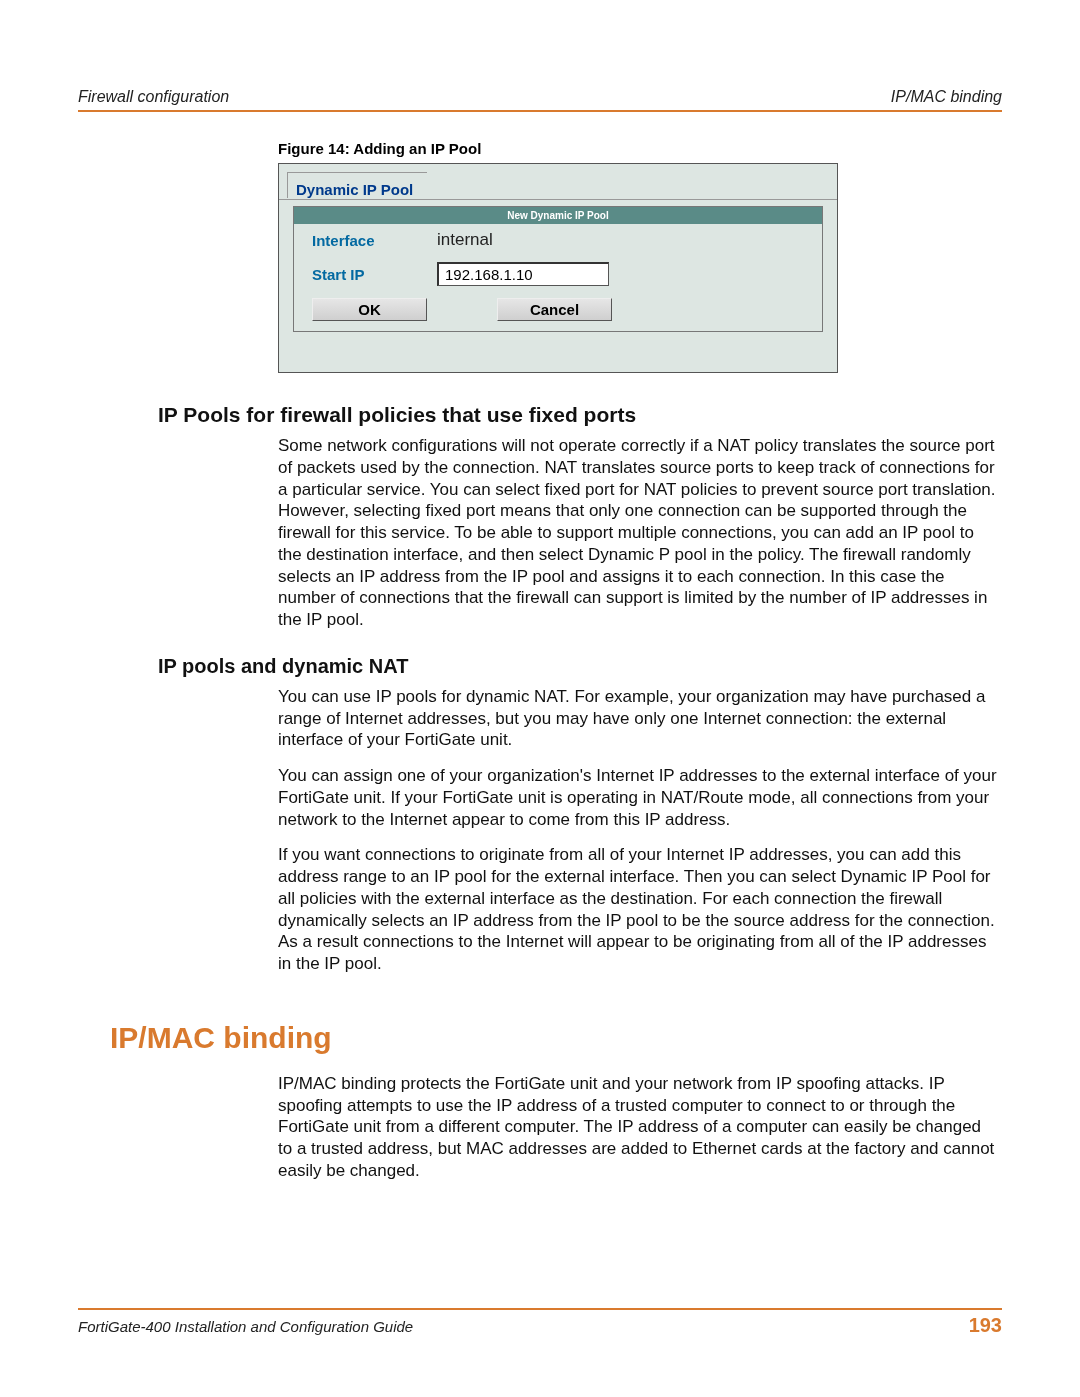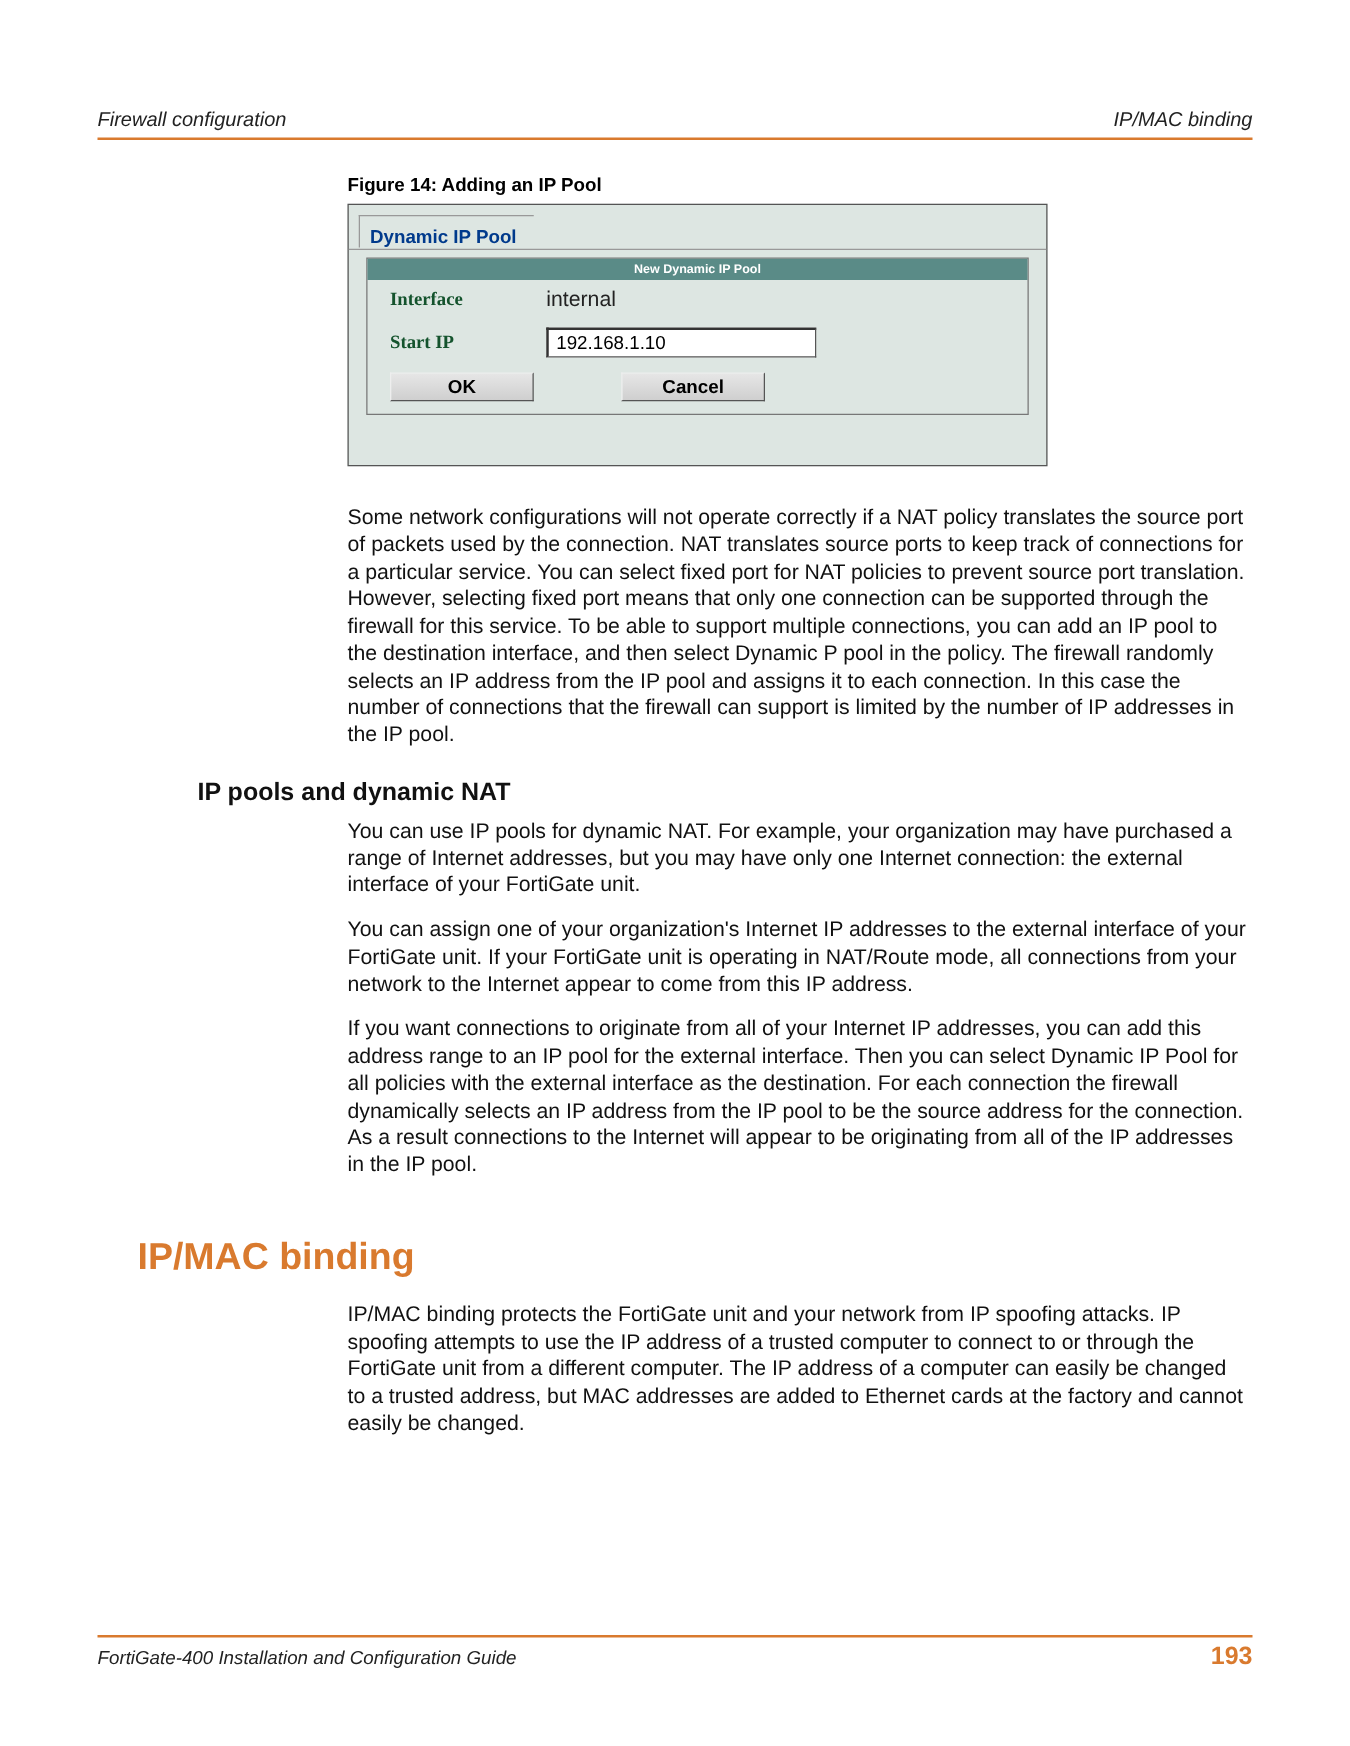--- a/index.html
+++ b/index.html
@@ -78,35 +78,34 @@
   }
   .form-row {
     display: flex;
     align-items: center;
     padding: 6px 18px;
   }
   .form-label {
     width: 125px;
     font-weight: bold;
     font-size: 15px;
-    color: #14532d;
-    font-family: Liberation Serif, serif;
+    color: #0369a1;
   }
   .form-value-text {
     font-size: 17px;
     color: #222;
   }
   .form-input {
     background: #fff;
     border: 1px solid #555;
     border-top: 2px solid #333;
     border-left: 2px solid #333;
     font-size: 15px;
     padding: 2px 6px;
-    width: 216px;
+    width: 172px;
     font-family: Arial, Helvetica, sans-serif;
   }
   .button-row {
     display: flex;
     padding: 6px 18px 10px 18px;
     gap: 70px;
   }
   .btn {
     background: linear-gradient(#e6e6e6, #cfcfcf);
     border: 1px solid #555;
@@ -198,20 +197,21 @@
           <input class="form-input" type="text" value="192.168.1.10" style="">
         </div>
         <div class="button-row">
           <button class="btn">OK</button>
           <button class="btn">Cancel</button>
         </div>
       </div>
     </div>
   </div>
 
+  <h2 class="section-h2">IP Pools for firewall policies that use fixed ports</h2>
   <p class="body-text">Some network configurations will not operate correctly if a NAT policy translates the source port of packets used by the connection. NAT translates source ports to keep track of connections for a particular service. You can select fixed port for NAT policies to prevent source port translation. However, selecting fixed port means that only one connection can be supported through the firewall for this service. To be able to support multiple connections, you can add an IP pool to the destination interface, and then select Dynamic P pool in the policy. The firewall randomly selects an IP address from the IP pool and assigns it to each connection. In this case the number of connections that the firewall can support is limited by the number of IP addresses in the IP pool.</p>
 
   <h3 class="section-h3">IP pools and dynamic NAT</h3>
   <p class="body-text">You can use IP pools for dynamic NAT. For example, your organization may have purchased a range of Internet addresses, but you may have only one Internet connection: the external interface of your FortiGate unit.</p>
   <p class="body-text">You can assign one of your organization's Internet IP addresses to the external interface of your FortiGate unit. If your FortiGate unit is operating in NAT/Route mode, all connections from your network to the Internet appear to come from this IP address.</p>
   <p class="body-text">If you want connections to originate from all of your Internet IP addresses, you can add this address range to an IP pool for the external interface. Then you can select Dynamic IP Pool for all policies with the external interface as the destination. For each connection the firewall dynamically selects an IP address from the IP pool to be the source address for the connection. As a result connections to the Internet will appear to be originating from all of the IP addresses in the IP pool.</p>
 
   <h1 class="main-heading">IP/MAC binding</h1>
   <p class="body-text">IP/MAC binding protects the FortiGate unit and your network from IP spoofing attacks. IP spoofing attempts to use the IP address of a trusted computer to connect to or through the FortiGate unit from a different computer. The IP address of a computer can easily be changed to a trusted address, but MAC addresses are added to Ethernet cards at the factory and cannot easily be changed.</p>
 </div>

